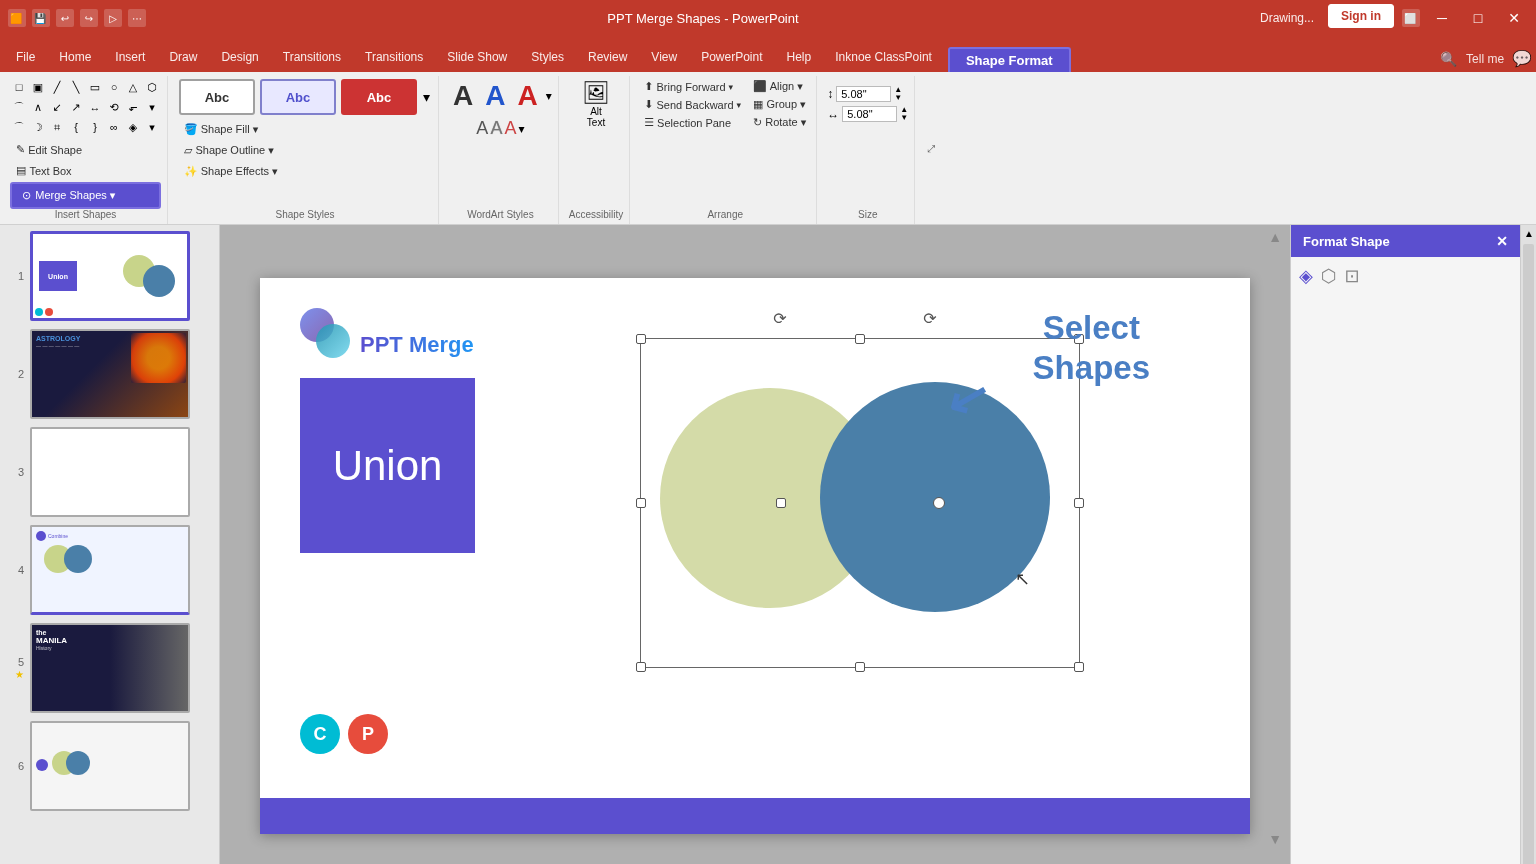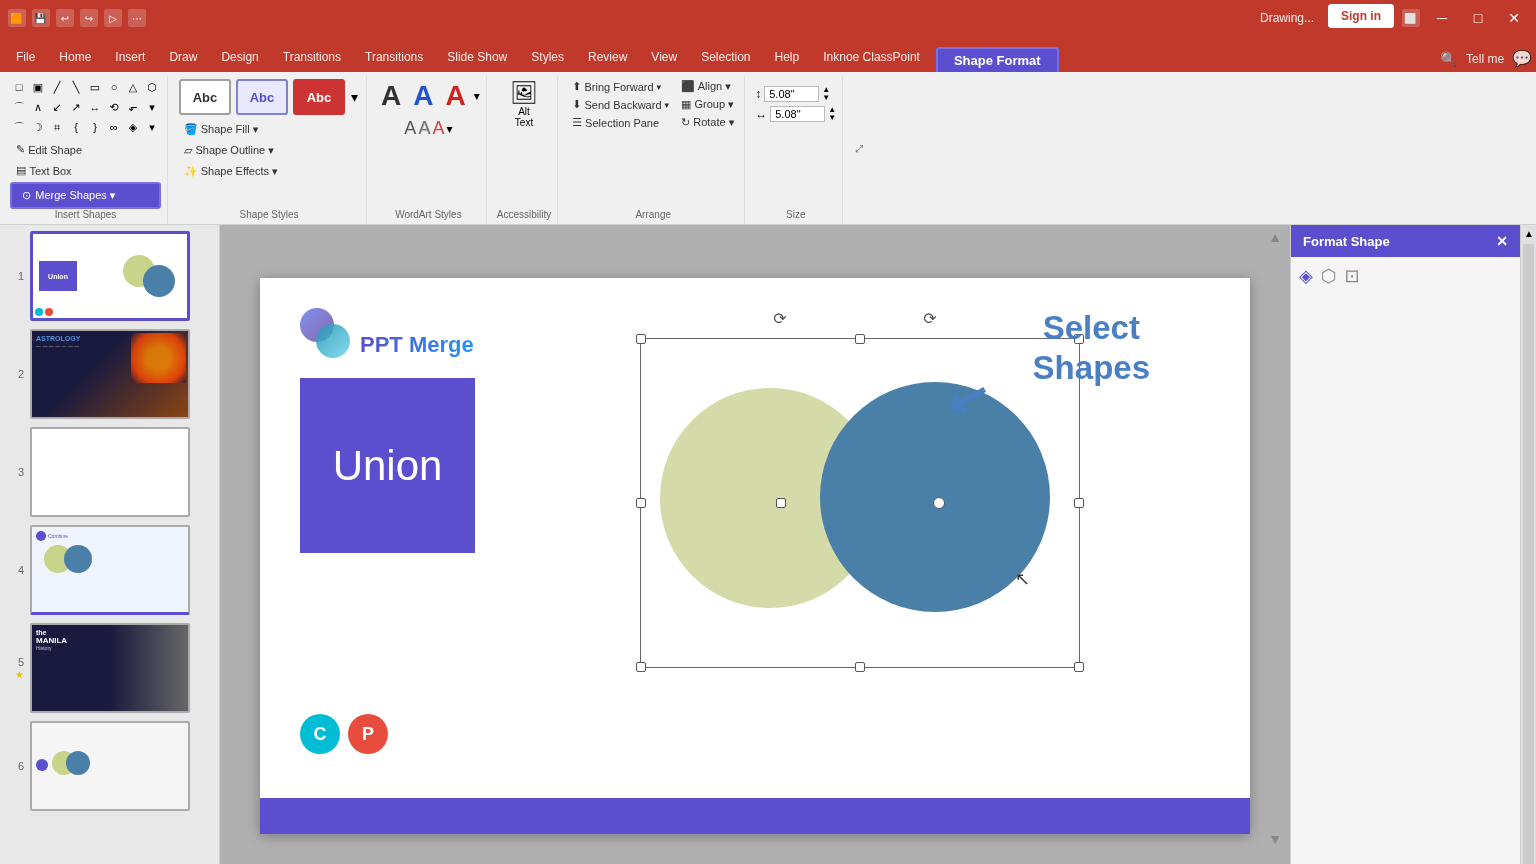--- a/index.html
+++ b/index.html
@@ -90,21 +90,21 @@
       padding: 3px 6px;
       border-radius: 3px;
       cursor: pointer;
       font-size: 11px;
       color: #333;
       white-space: nowrap;
     }
 
     
     .shape-style-box {
-      width: 52px; height: 36px;
+      width: 76px; height: 36px;
       border: 2px solid #8b6ec9;
       border-radius: 3px;
       display: flex; align-items: center; justify-content: center;
       font-size: 13px; font-weight: bold;
       cursor: pointer;
       margin: 1px;
     }
     .shape-style-box.s1 { background: white; color: #333; border-color: #a0a0a0; }
     .shape-style-box.s2 { background: #e8e8ff; color: #5050cc; border-color: #8080cc; }
     .shape-style-box.s3 { background: #cc3333; color: white; border-color: #cc3333; }
@@ -403,20 +403,21 @@
 
 <div id="title-bar">
   <div id="title-bar-left">
     <div class="title-icon">🟧</div>
     <div class="title-icon">💾</div>
     <div class="title-icon">↩</div>
     <div class="title-icon">↪</div>
     <div class="title-icon">▷</div>
     <div class="title-icon">⋯</div>
   </div>
+  <div id="title-bar-center">PPT Merge Shapes - PowerPoint</div>
   <div id="title-bar-right">
     <span style="font-size:12px;color:rgba(255,255,255,0.9);margin-right:6px;cursor:pointer;">Drawing...</span>
     <button class="sign-in-btn">Sign in</button>
     <div class="title-icon">⬜</div>
     <div class="win-btn">─</div>
     <div class="win-btn">□</div>
     <div class="win-btn close">✕</div>
   </div>
 </div>
 
@@ -425,21 +426,21 @@
   <div class="ribbon-tab">Home</div>
   <div class="ribbon-tab">Insert</div>
   <div class="ribbon-tab">Draw</div>
   <div class="ribbon-tab">Design</div>
   <div class="ribbon-tab">Transitions</div>
   <div class="ribbon-tab">Transitions</div>
   <div class="ribbon-tab">Slide Show</div>
   <div class="ribbon-tab">Styles</div>
   <div class="ribbon-tab">Review</div>
   <div class="ribbon-tab">View</div>
-  <div class="ribbon-tab">Selection</div>
+  <div class="ribbon-tab">PowerPoint</div>
   <div class="ribbon-tab">Help</div>
   <div class="ribbon-tab">Inknoe ClassPoint</div>
   <div class="format-shape-tab" style="margin-left:4px;">Shape Format</div>
   <div style="margin-left:auto;display:flex;align-items:center;gap:8px;padding-bottom:4px;">
     <div style="color:rgba(255,255,255,0.8);font-size:14px;cursor:pointer;">🔍</div>
     <span style="color:rgba(255,255,255,0.85);font-size:12px;cursor:pointer;">Tell me</span>
     <div style="color:rgba(255,255,255,0.8);font-size:16px;cursor:pointer;">💬</div>
   </div>
 </div>
 

